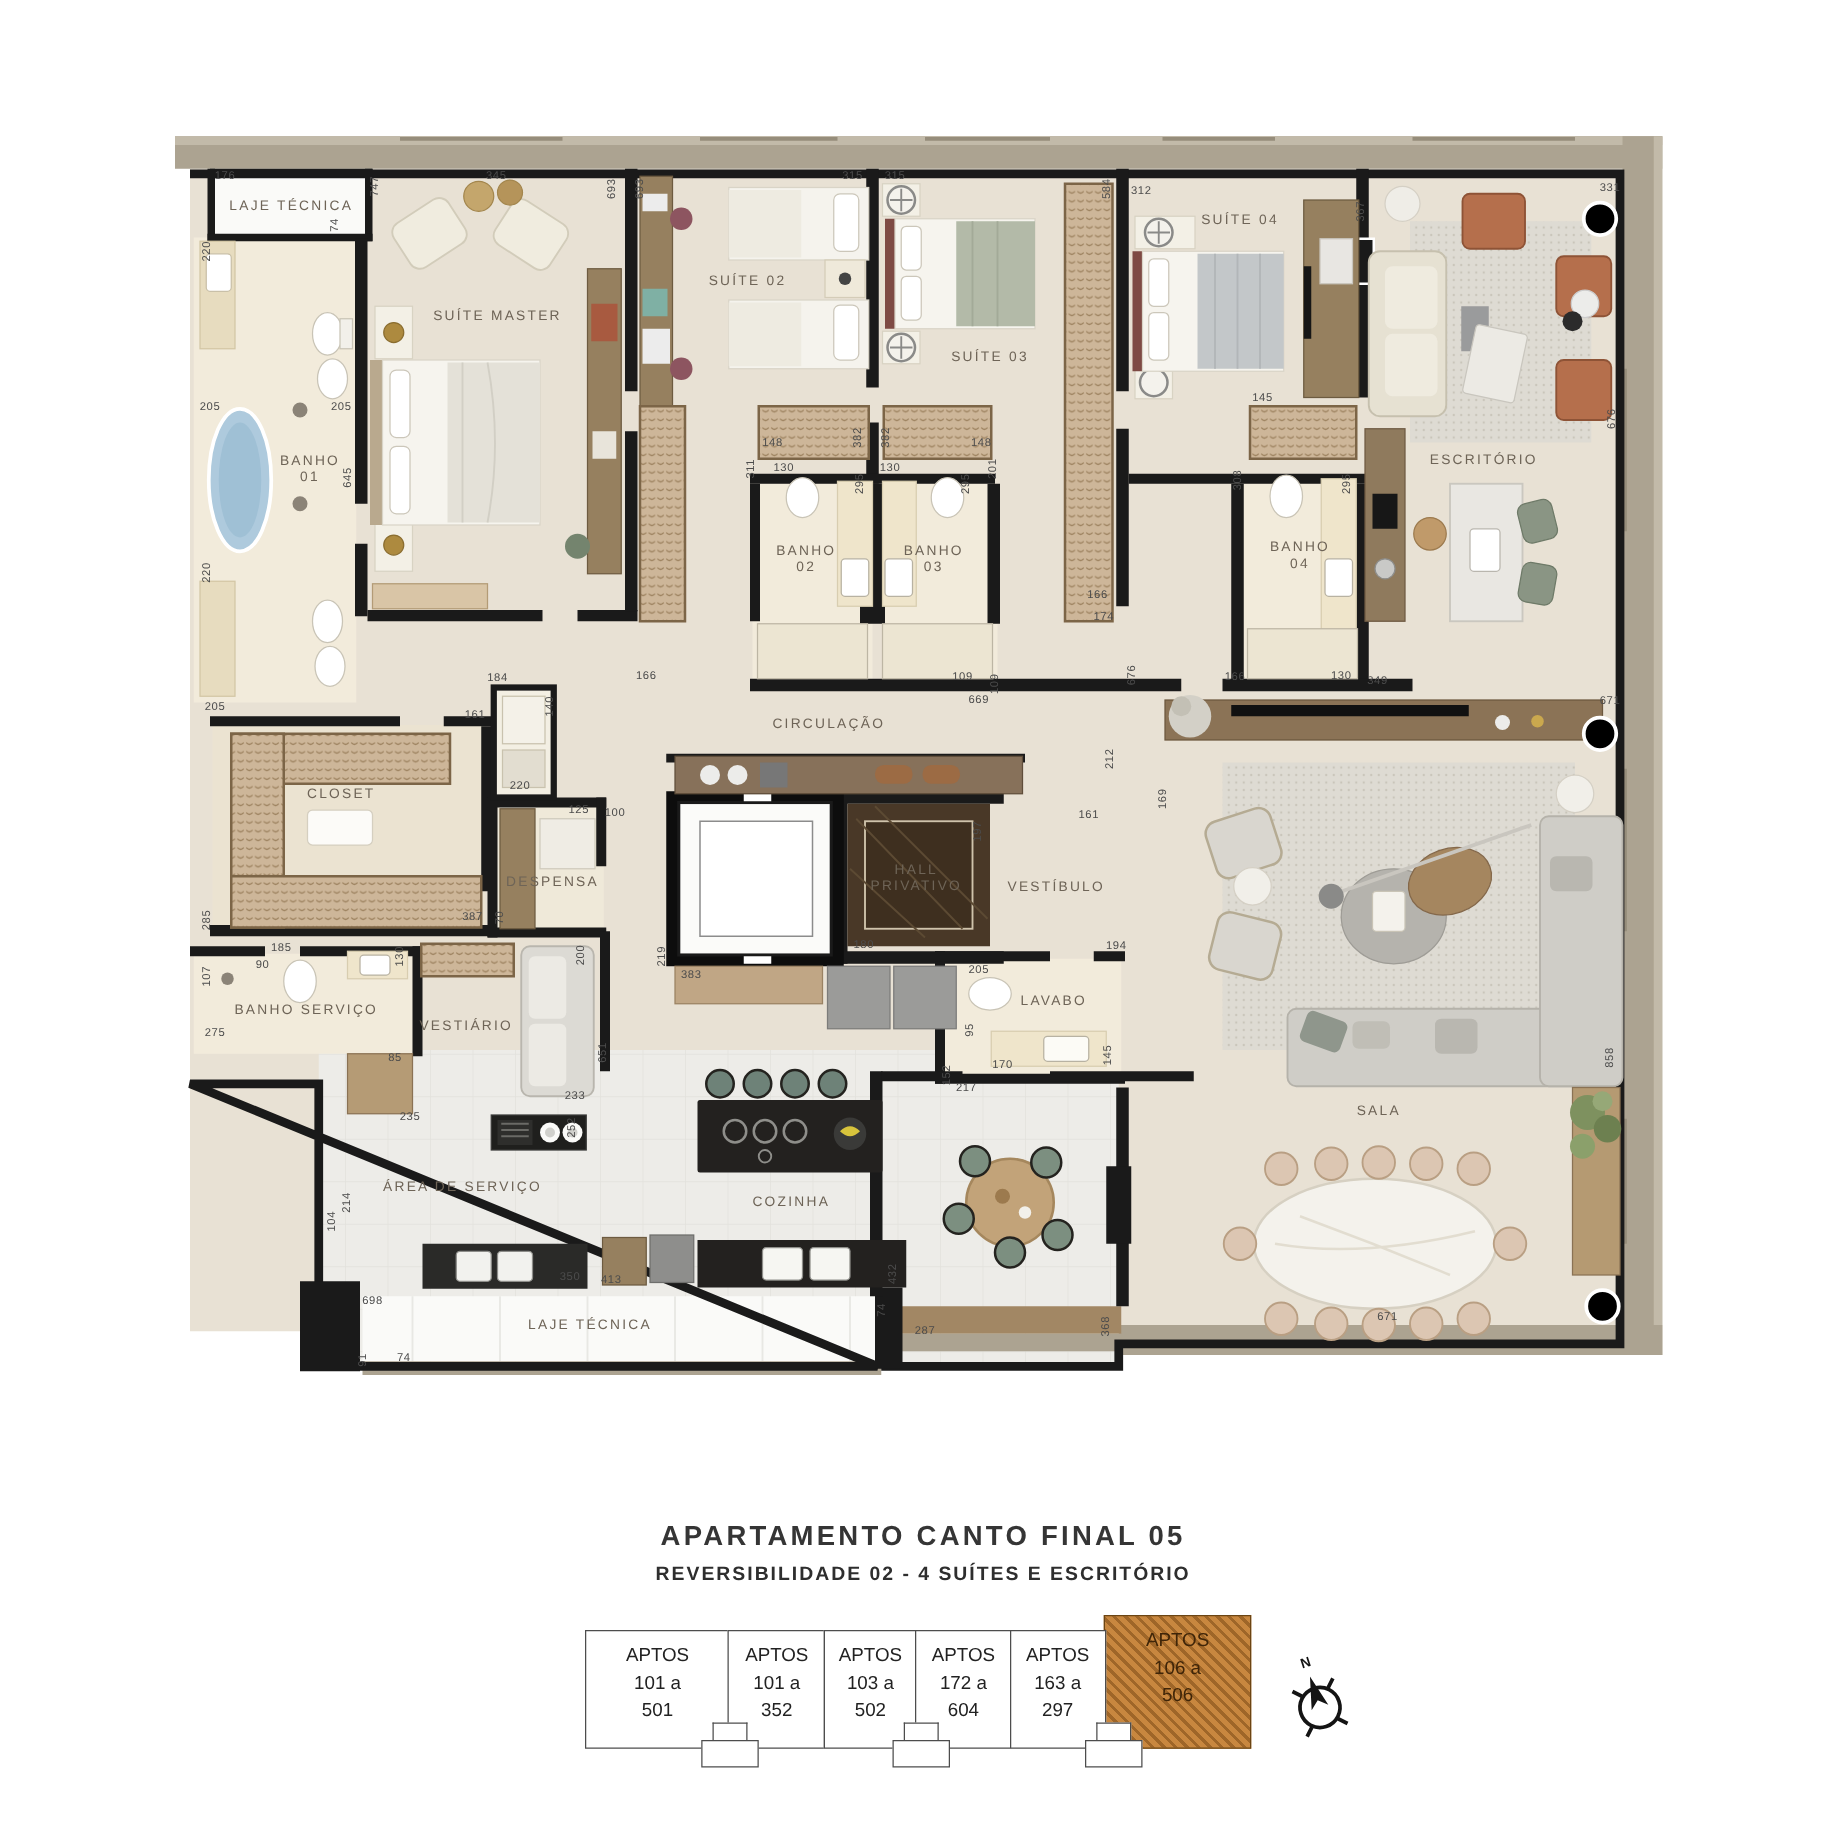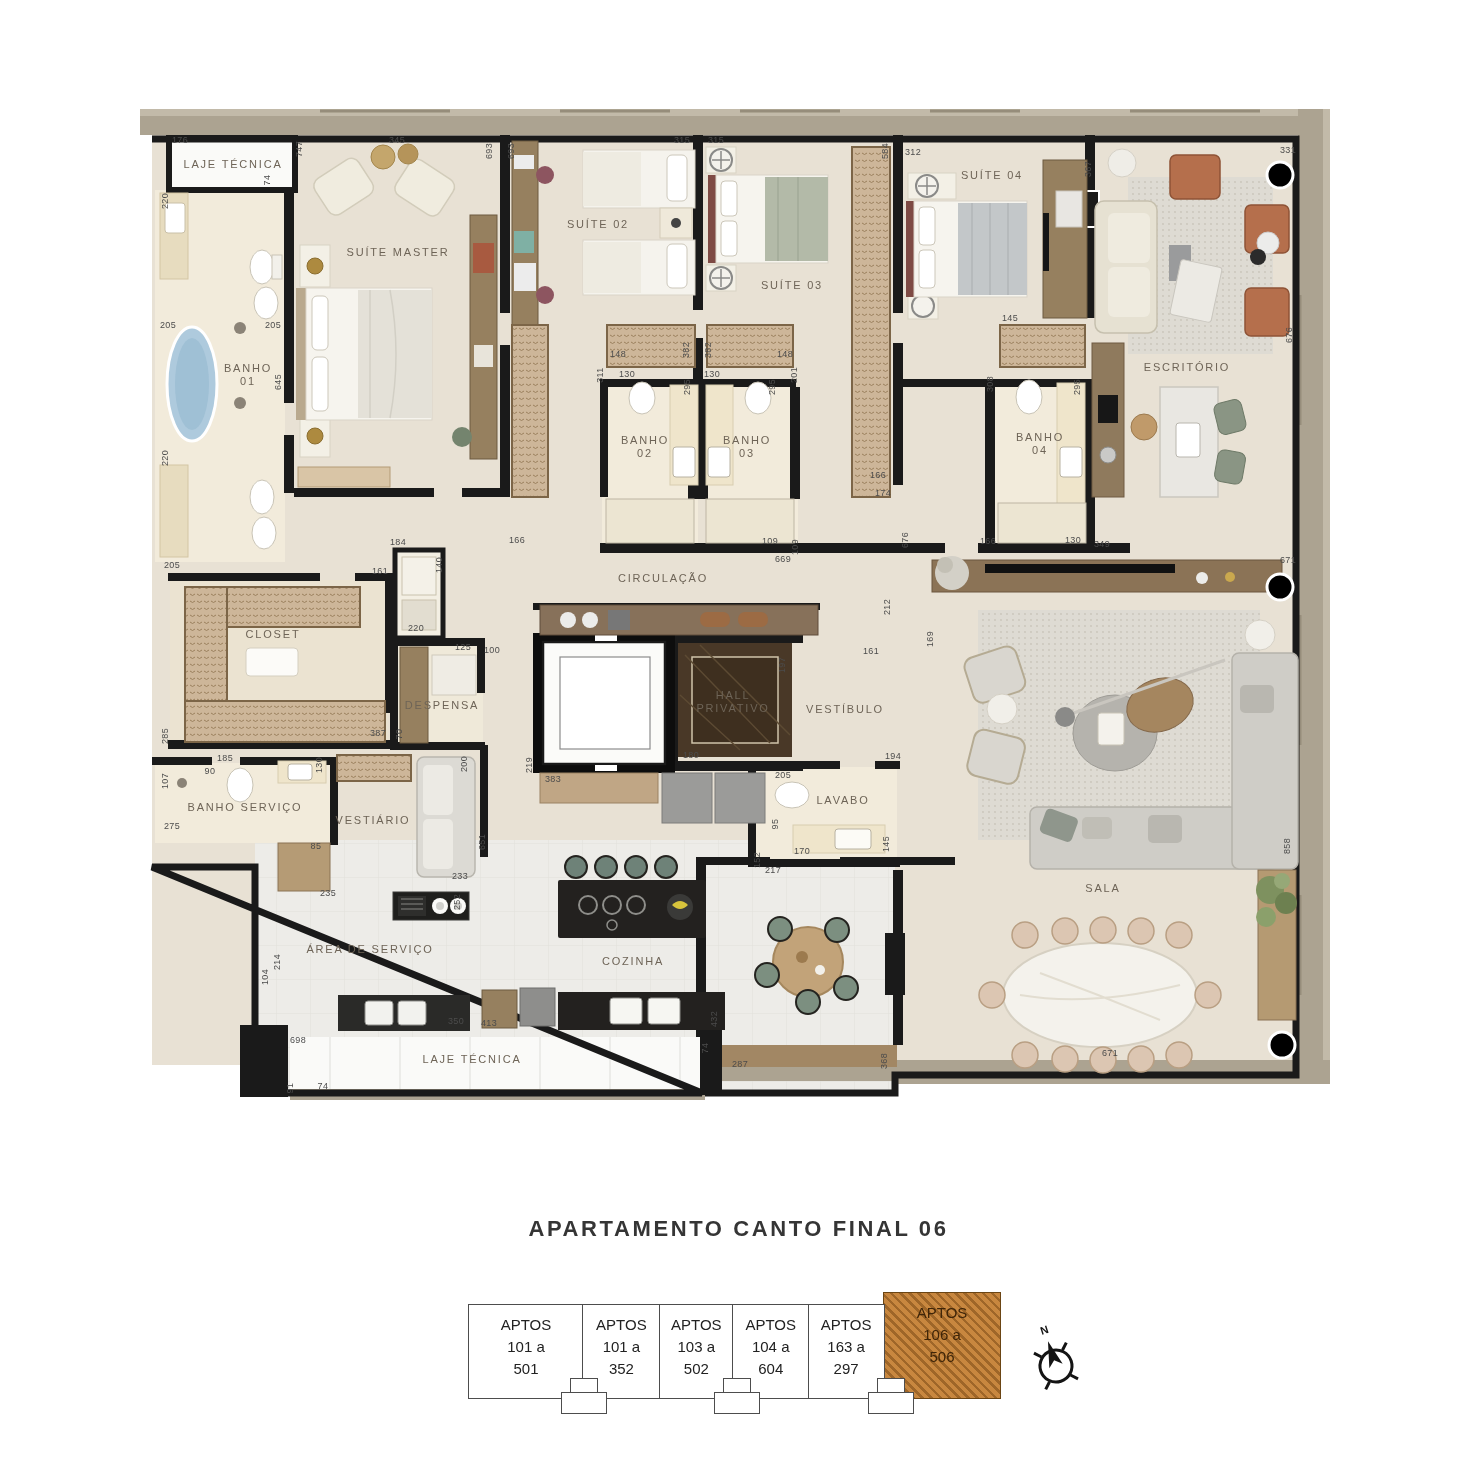--- a/index.html
+++ b/index.html
@@ -518,21 +518,22 @@
         <text x="183" y="994" class="dim" fill="#4c4c4c">74</text>
         <text x="600" y="972" class="dim" fill="#4c4c4c">287</text>
         <text x="747" y="966" class="dim" fill="#4c4c4c" transform="rotate(-90 747 966)">368</text>
         <text x="970" y="961" class="dim" fill="#4c4c4c">671</text>
         <text x="1150" y="751" class="dim" fill="#4c4c4c" transform="rotate(-90 1150 751)">858</text>
         <text x="1152" y="240" class="dim" fill="#4c4c4c" transform="rotate(-90 1152 240)">676</text>
       </g>
   </svg>
 
   <div class="title-block">
-    <h1>APARTAMENTO CANTO FINAL 06</h1>
+    <h1>APARTAMENTO CANTO FINAL 05</h1>
+    <h2>REVERSIBILIDADE 02 -  4 SUÍTES E ESCRITÓRIO</h2>
   </div>
 
   <div class="keyplan">
     <div class="kp-row" id="kp-row">
         <div class="kp-unit" style="width: 116px;">
           <div>APTOS</div>
           <div>101 a</div>
           <div>501</div>
         </div>
         <div class="kp-unit" style="width: 78px;">
@@ -540,21 +541,21 @@
           <div>101 a</div>
           <div>352</div>
         </div>
         <div class="kp-unit" style="width: 75px;">
           <div>APTOS</div>
           <div>103 a</div>
           <div>502</div>
         </div>
         <div class="kp-unit" style="width: 77px;">
           <div>APTOS</div>
-          <div>104 a</div>
+          <div>172 a</div>
           <div>604</div>
         </div>
         <div class="kp-unit" style="width: 77px;">
           <div>APTOS</div>
           <div>163 a</div>
           <div>297</div>
         </div>
         <div class="kp-unit hl" style="width: 118px; background: repeating-linear-gradient(45deg, rgba(117, 69, 18, 0.5) 0px, rgba(117, 69, 18, 0.5) 2.5px, transparent 2.5px, transparent 6.5px) rgb(200, 135, 63);">
           <div>APTOS</div>
           <div>106 a</div>

